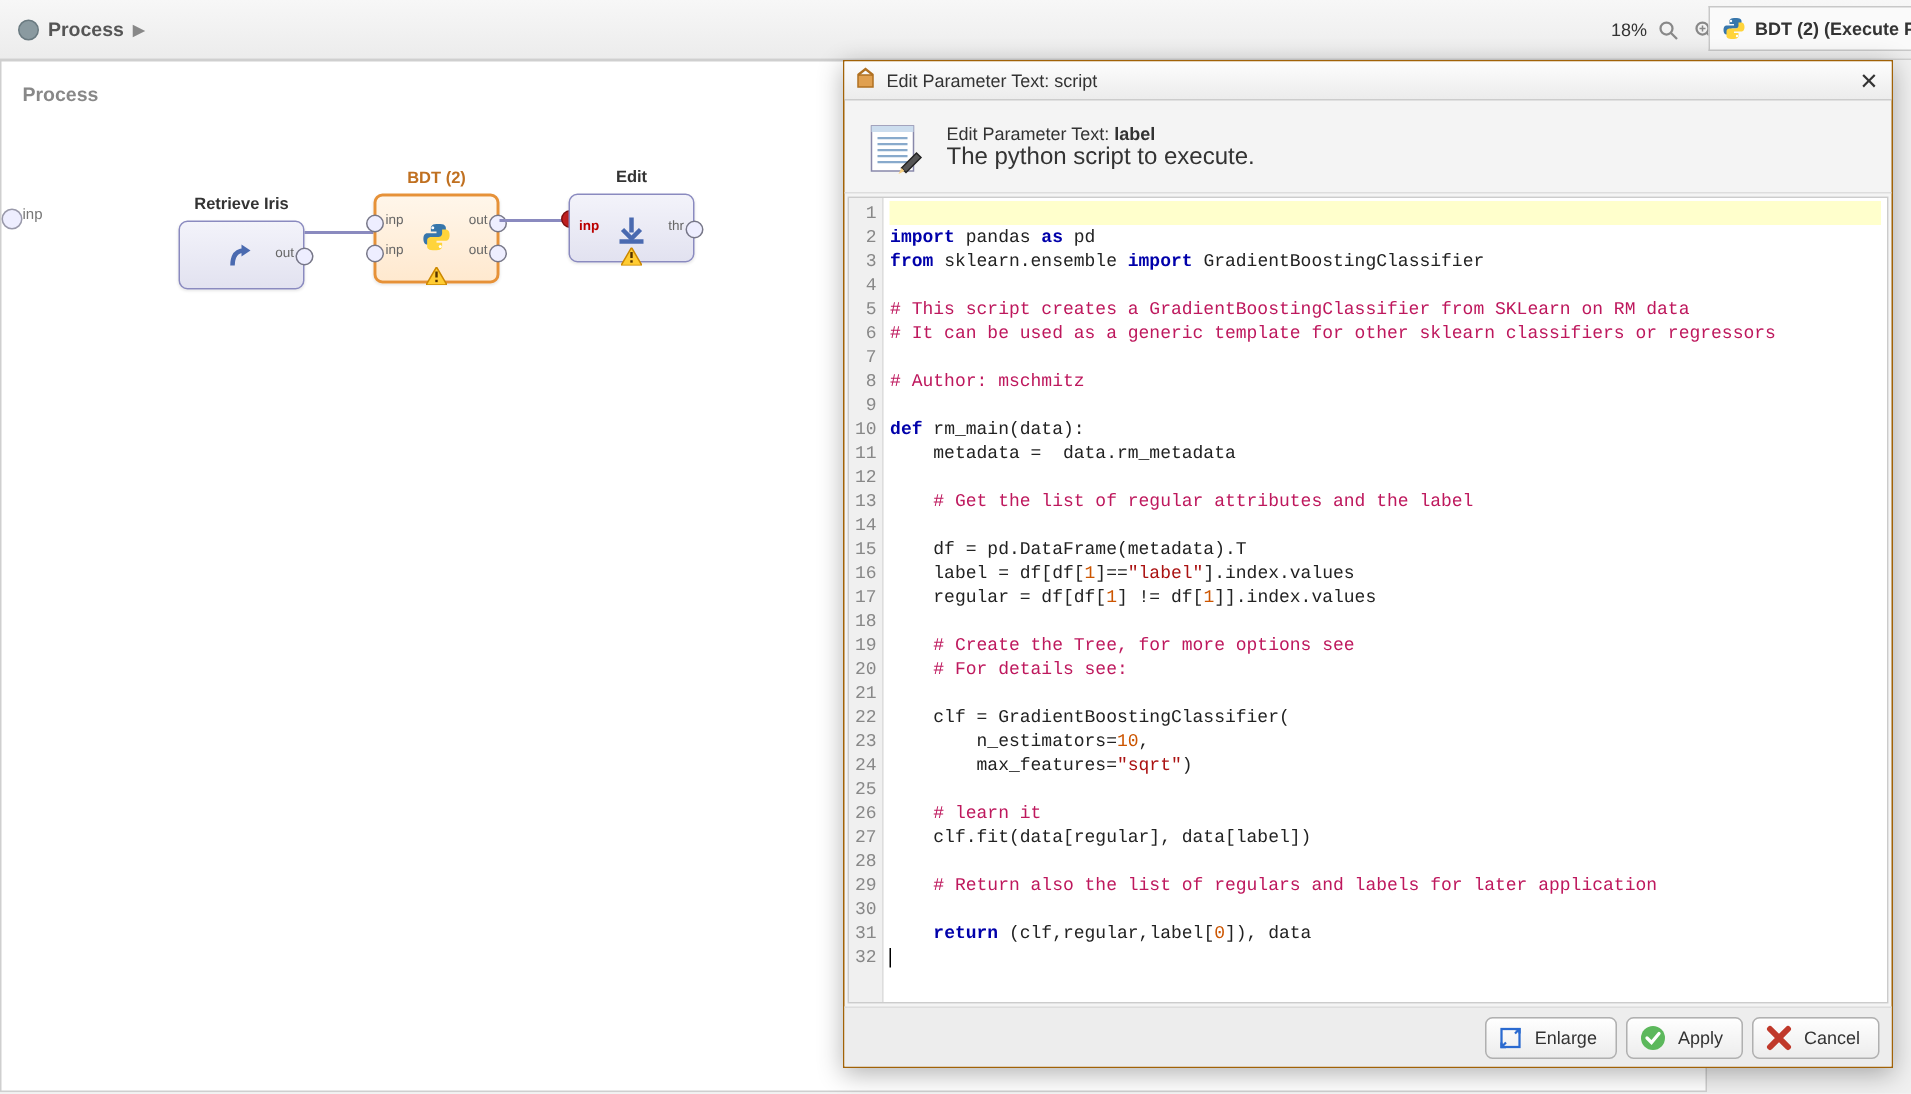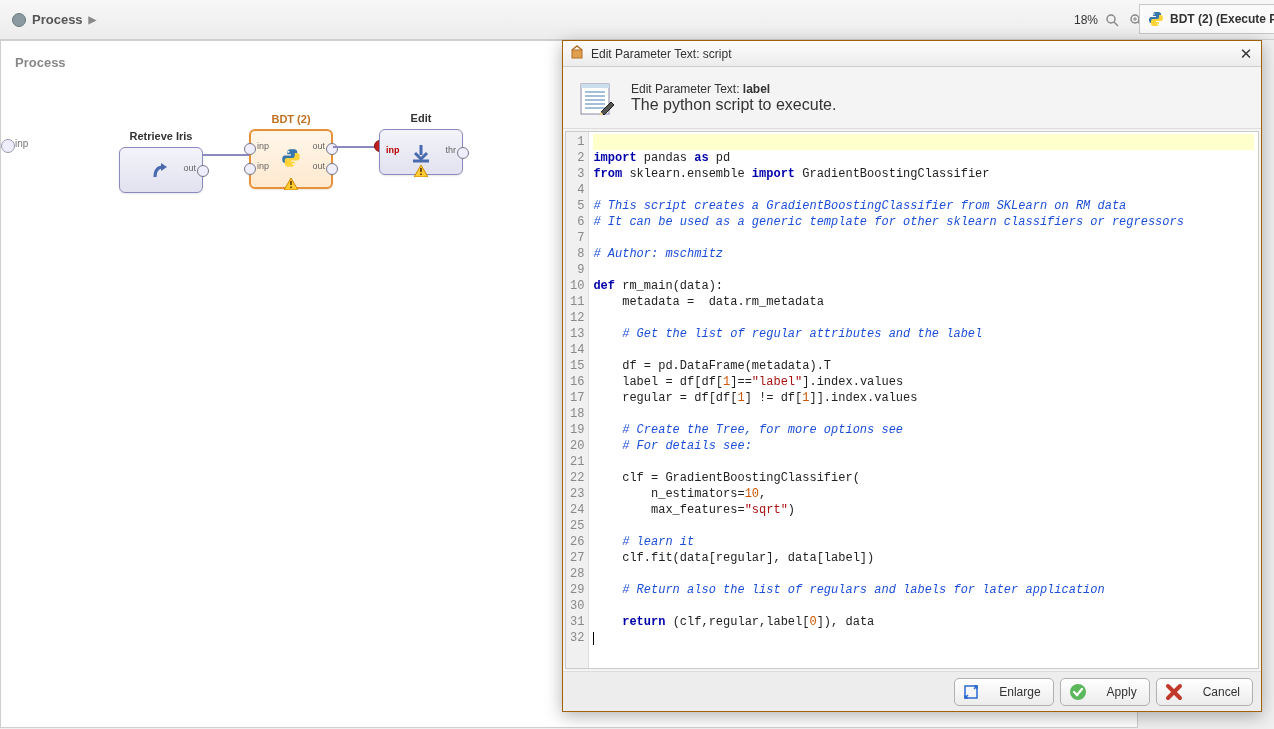--- a/index.html
+++ b/index.html
@@ -222,21 +222,21 @@
     flex: 1;
     padding: 2px 4px;
     line-height: 16px;
     white-space: pre;
     color: #222;
     overflow: auto;
   }
   .line1 { background: #ffffcc; display: block; min-height: 16px; }
   .c-linebreak { display: block; min-height: 16px; }
   .kw { color: #0000aa; font-weight: 600; }
-  .cm { color: #1d4ed8; font-style: italic; }
+  .cm { color: #be185d; }
   .nm { color: #cc5500; }
   .st { color: #aa1111; }
   .caret {
     display:inline-block;
     width:1px; height:13px;
     background:#000;
     vertical-align: text-bottom;
     animation: blink 1s step-start infinite;
   }
   @keyframes blink { 50% { opacity: 0; } }
@@ -251,21 +251,21 @@
     background: #ededed;
   }
   .btn {
     height: 28px;
     padding: 0 12px 0 8px;
     border: 1px solid #b0b0b0;
     border-radius: 5px;
     background: linear-gradient(#fff,#ececec);
     display: flex;
     align-items: center;
-    gap: 20px;
+    gap: 8px;
     font-size: 12px;
     color: #333;
     cursor: pointer;
   }
 </style>
 </head>
 <body>
 
 <div class="topbar">
   <div class="breadcrumb">

